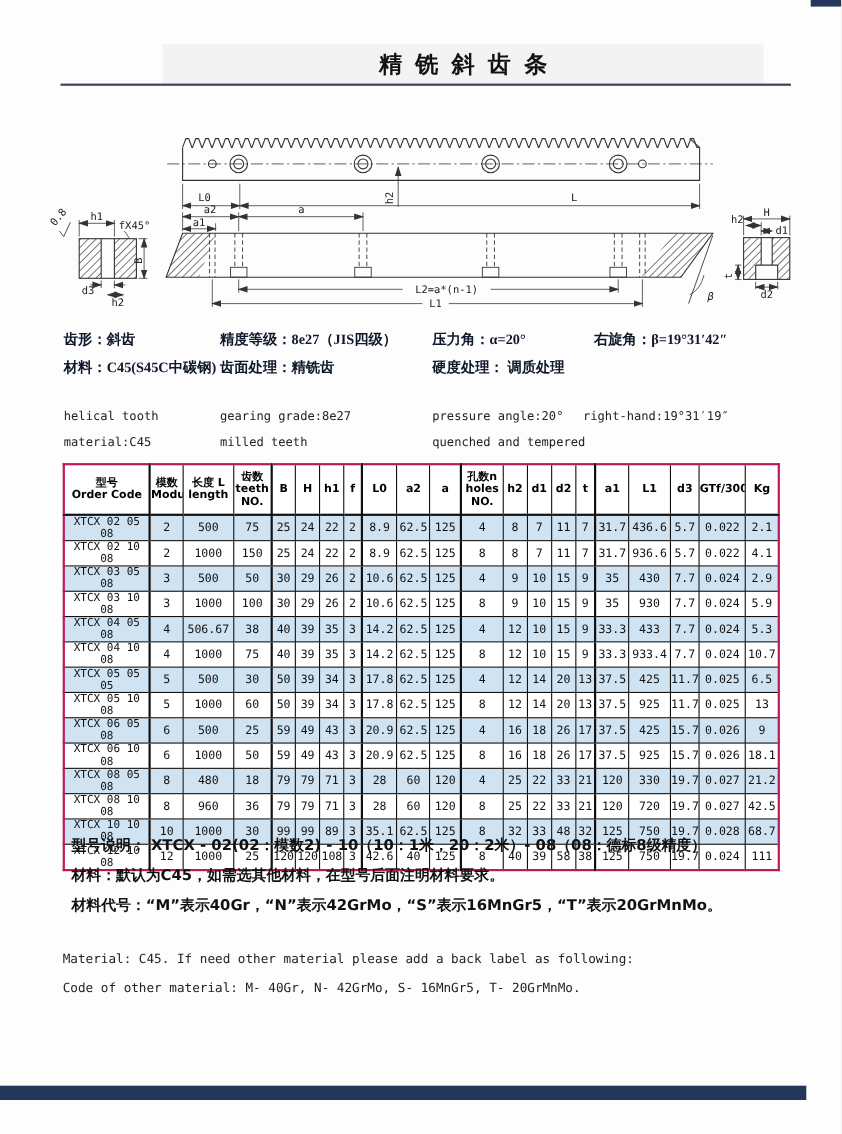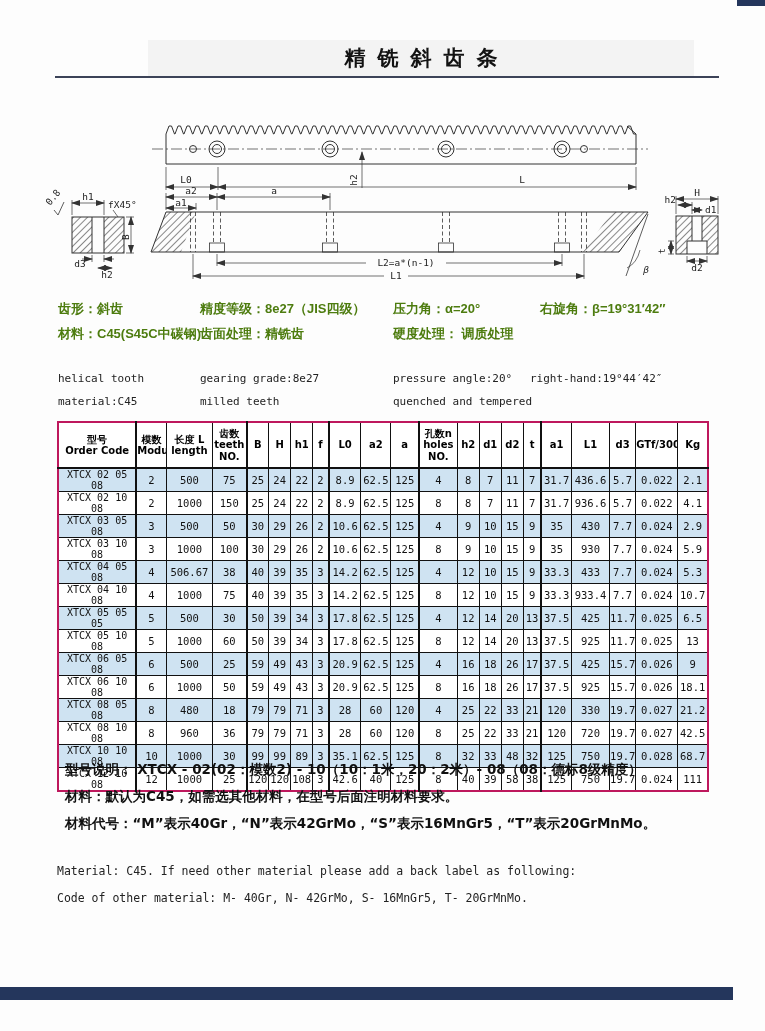--- a/index.html
+++ b/index.html
@@ -6,22 +6,22 @@
   .page{position:relative;width:765px;height:1031px;margin:0 auto;background:#fdfdfd;
         font-family:"Liberation Sans",sans-serif;overflow:hidden;}
   .navy-bar{position:absolute;background:#24365c;}
   .title-band{position:absolute;left:148px;top:40px;width:546px;height:36px;background:#f3f3f3;
               display:flex;align-items:center;justify-content:center;}
   .page-title{font-family:"DejaVu Sans",sans-serif;font-weight:bold;font-size:21px;color:#121212;
               letter-spacing:12px;text-indent:12px;white-space:nowrap;}
   .title-rule{position:absolute;left:55px;top:76px;width:664px;height:2px;background:#3c4358;}
   svg.draw{position:absolute;left:0;top:0;}
   svg.draw text{font-family:"DejaVu Sans Mono",monospace;font-size:9.5px;fill:#222;stroke:none;}
-  .spec{position:absolute;font-family:Liberation Sans, sans-serif;font-weight:bold;font-size:13px;
-        color:#4d7c0f;white-space:nowrap;}
+  .spec{position:absolute;font-family:Liberation Serif, serif;font-weight:bold;font-size:13px;
+        color:#0f172a;white-space:nowrap;}
   .spec-en{position:absolute;font-family:"DejaVu Sans Mono",monospace;font-weight:normal;
            font-size:11px;color:#222;white-space:nowrap;}
   .tblwrap{position:absolute;left:57px;top:421px;}
   table.spec-table{border-collapse:collapse;table-layout:fixed;width:652px;border:2px solid #be185d;
         font-family:"DejaVu Sans Mono",monospace;}
   .spec-table th,.spec-table td{border:1px solid #111;text-align:center;vertical-align:middle;
         padding:0;overflow:hidden;}
   .spec-table th{font-family:"DejaVu Sans",sans-serif;font-size:10px;font-weight:bold;height:44px;
         line-height:1.12;white-space:pre-line;border-bottom:2px solid #111;background:#fff;}
   .spec-table td{font-size:10.5px;height:19px;color:#111;background:#fff;}
@@ -171,21 +171,21 @@
   <div class="spec" style="left:200px;top:300px;">精度等级：8e27（JIS四级）</div>
   <div class="spec" style="left:393px;top:300px;">压力角：α=20°</div>
   <div class="spec" style="left:540px;top:300px;">右旋角：β=19°31′42″</div>
   <div class="spec" style="left:58px;top:325px;">材料：C45(S45C中碳钢)</div>
   <div class="spec" style="left:200px;top:325px;">齿面处理：精铣齿</div>
   <div class="spec" style="left:393px;top:325px;">硬度处理： 调质处理</div>
 
   <div class="spec-en" style="left:58px;top:372px;">helical tooth</div>
   <div class="spec-en" style="left:200px;top:372px;">gearing grade:8e27</div>
   <div class="spec-en" style="left:393px;top:372px;">pressure angle:20°</div>
-  <div class="spec-en" style="left:530px;top:372px;">right-hand:19°44′42″</div>
+  <div class="spec-en" style="left:530px;top:372px;">right-hand:19°31′19″</div>
   <div class="spec-en" style="left:58px;top:395px;">material:C45</div>
   <div class="spec-en" style="left:200px;top:395px;">milled teeth</div>
   <div class="spec-en" style="left:393px;top:395px;">quenched and tempered</div>
 
   <div class="tblwrap">
     <table class="spec-table">
       <colgroup>
         <col style="width:78px">
           <col style="width:30px">
           <col style="width:46px">

